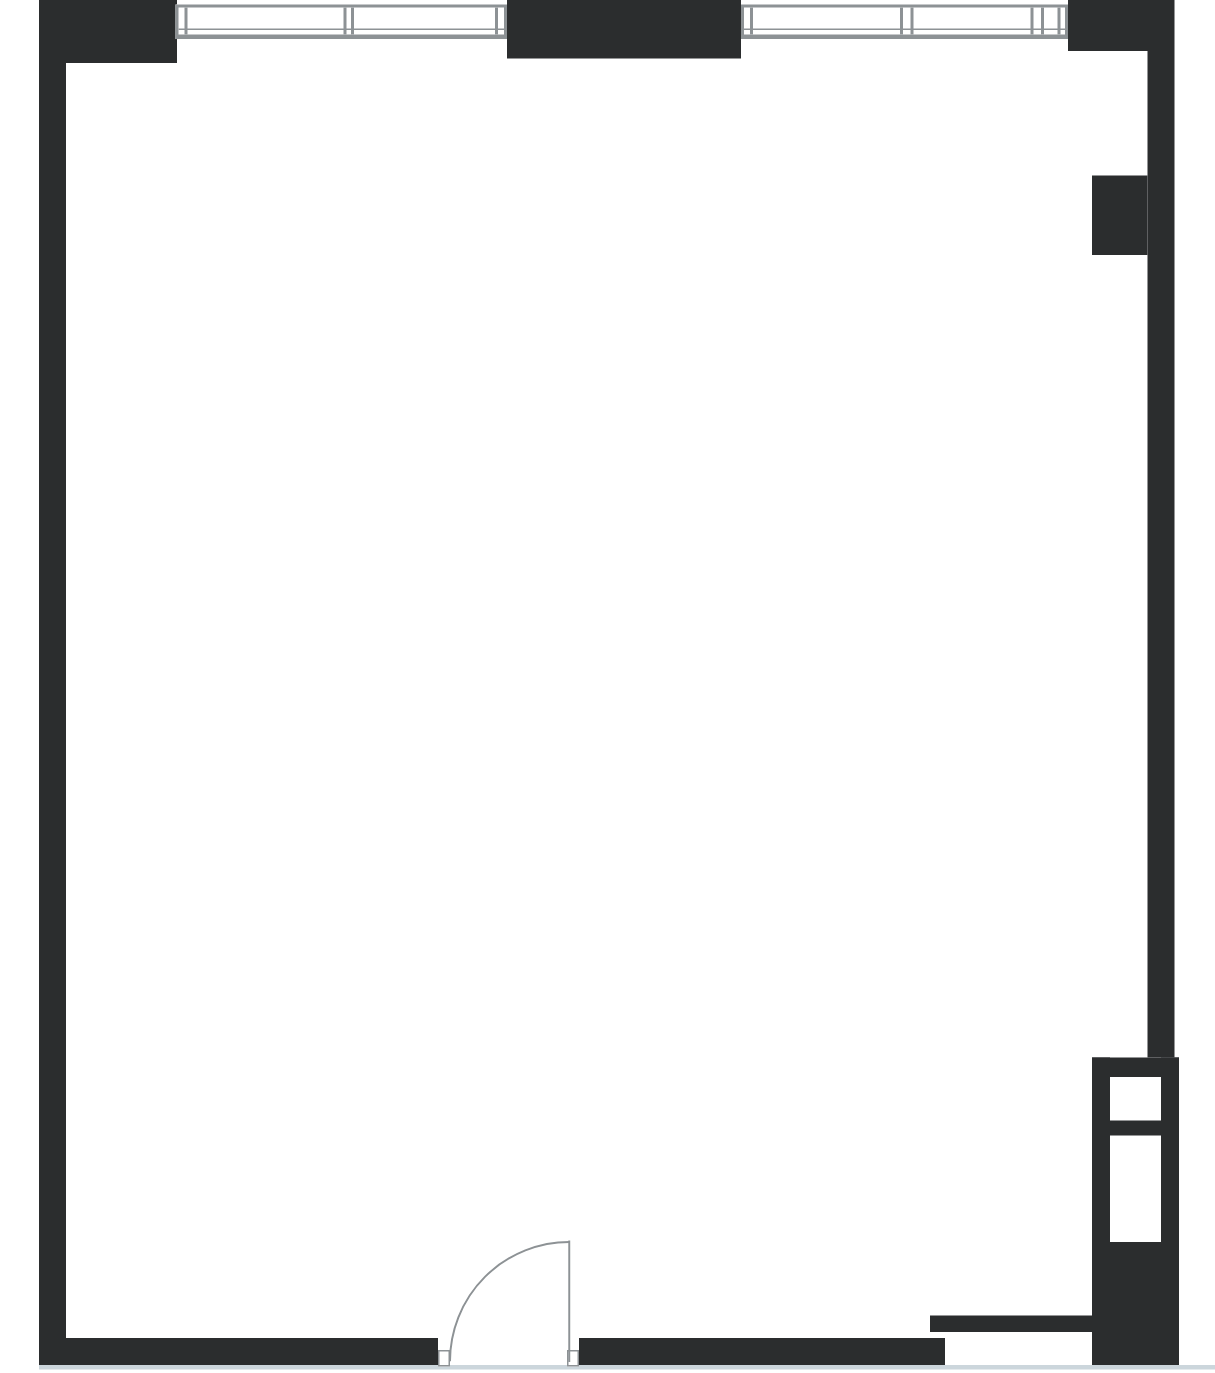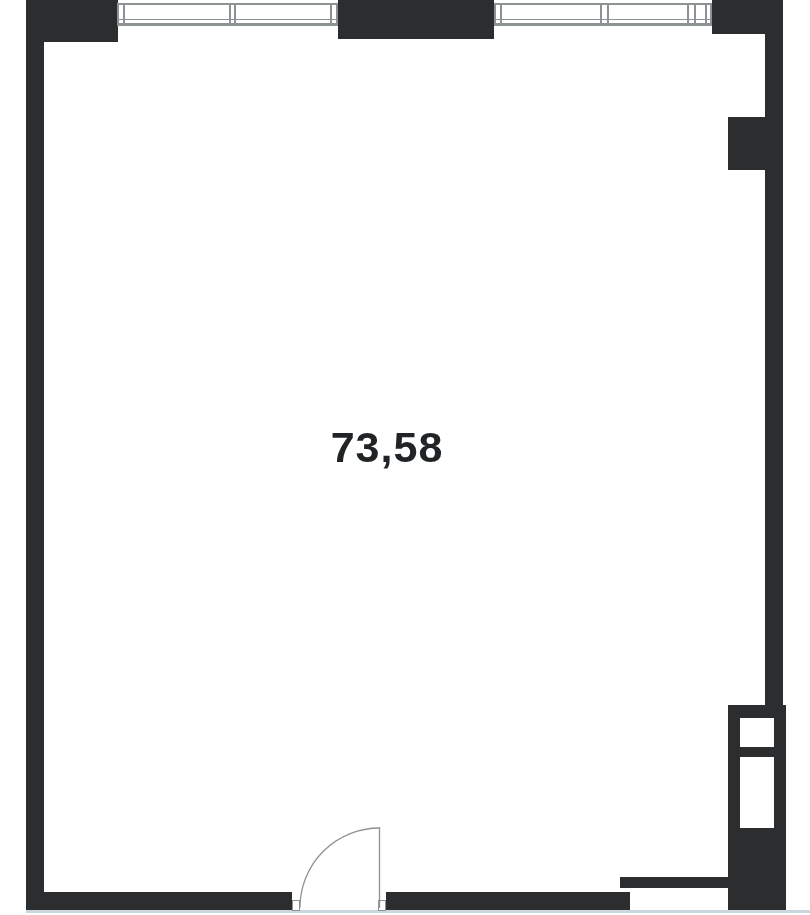--- a/index.html
+++ b/index.html
@@ -100,15 +100,14 @@
     <div class="mullion" style="left:209px"></div>
   </div>
 
   <div class="jamb jamb-left"></div>
   <div class="jamb jamb-right"></div>
   <svg class="door-svg" width="810" height="915" viewBox="0 0 810 915">
     <path d="M379.5 827 L379.5 908"></path>
     <path d="M379.5 828 A79.5 79.5 0 0 0 300 907.5"></path>
   </svg>
 
-  <div class="area-label">73,58</div>
 
 </div>
 
 </body></html>

